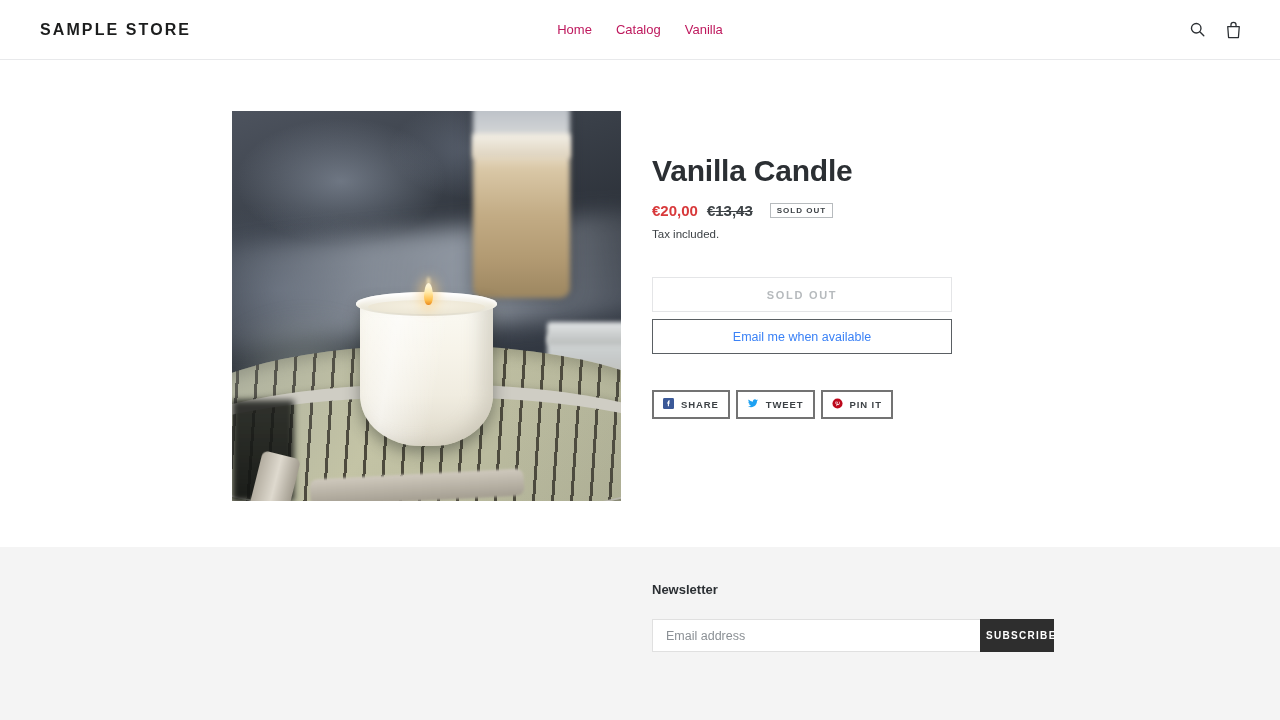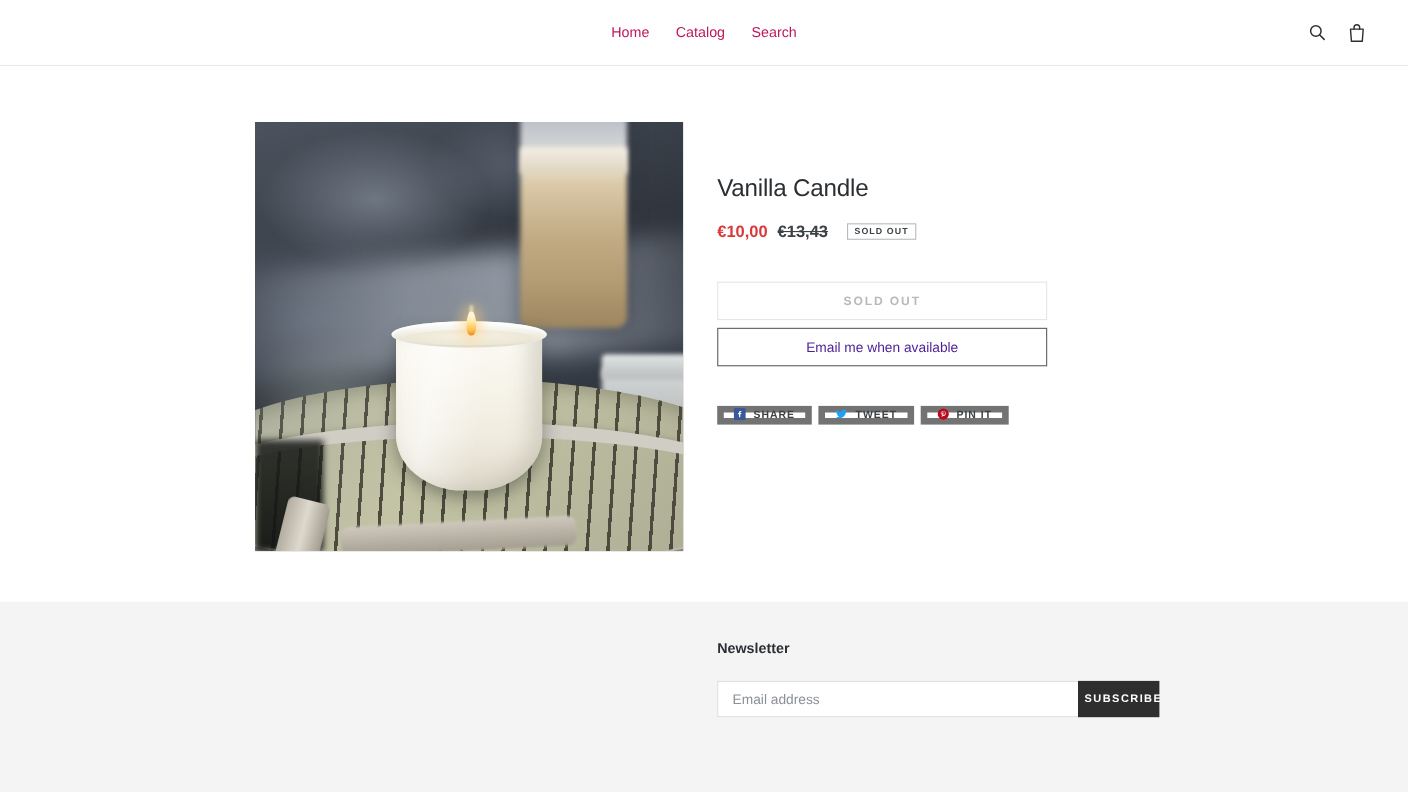--- a/index.html
+++ b/index.html
@@ -242,23 +242,23 @@
   }
 
   
   .product-info {
     position: absolute;
     left: 652px; top: 93px;
     width: 420px;
   }
   .product-title {
     margin: 0;
-    font-size: 22px;
+    font-size: 30px;
     line-height: 36px;
-    font-weight: normal;
+    font-weight: bold;
     color: #2b2f33;
     letter-spacing: -.2px;
   }
   .price-row {
     display: flex;
     align-items: center;
     margin-top: 12px;
     height: 18px;
   }
   .price-sale {
@@ -306,38 +306,38 @@
     text-transform: uppercase;
     font-family: inherit;
     cursor: default;
   }
   .btn-notify {
     display: block;
     width: 300px; height: 35px;
     margin-top: 7px;
     border: 1px solid #5a5f63;
     background: #fff;
-    color: #4c1d95;
+    color: #3b82f6;
     font-size: 12.5px;
     font-family: inherit;
     cursor: pointer;
   }
 
   .share-row {
     margin-top: 36px;
     display: flex;
     gap: 6px;
   }
   .share-btn {
     display: flex;
     align-items: center;
     gap: 7px;
-    height: 17px;
+    height: 29px;
     padding: 0 9px;
-    border: 6px solid #737373;
+    border: 2px solid #737373;
     background: #fff;
     font-size: 9.5px;
     font-weight: bold;
     letter-spacing: .9px;
     color: #3d4246;
     text-transform: uppercase;
     text-decoration: none;
     cursor: pointer;
     font-family: inherit;
   }
@@ -398,25 +398,26 @@
     letter-spacing: 1.3px;
     text-transform: uppercase;
     font-family: inherit;
     cursor: pointer;
   }
 </style>
 </head>
 <body>
 
 <header class="site-header">
+  <a class="logo" href="#">SAMPLE STORE</a>
 
   <nav class="main-nav">
     <a href="#">Home</a>
     <a href="#">Catalog</a>
-    <a href="#">Search</a>
+    <a href="#">Vanilla</a>
   </nav>
 
   <div class="header-icons">
     <button class="icon-btn" aria-label="Search">
       <svg width="17" height="17" viewBox="0 0 20 20" fill="none" stroke="#2b2f33" stroke-width="1.6">
         <circle cx="8.5" cy="8.5" r="5.6"></circle>
         <line x1="12.7" y1="12.7" x2="17.4" y2="17.4" stroke-linecap="round"></line>
       </svg>
     </button>
     <button class="icon-btn" aria-label="Cart">
@@ -450,25 +451,26 @@
       <div class="wax-pool"></div>
       <div class="flame"></div>
       <div class="flame-tip"></div>
     </div>
   </div>
 
   <div class="product-info">
     <h1 class="product-title">Vanilla Candle</h1>
 
     <div class="price-row">
-      <span class="price-sale">€10,00</span>
+      <span class="price-sale">€20,00</span>
       <span class="price-compare">€13,43</span>
       <span class="badge-sold-out">SOLD OUT</span>
     </div>
 
+    <div class="tax-note">Tax included.</div>
 
     <div class="buy-buttons">
       <button class="btn-sold-out" disabled="">SOLD OUT</button>
       <button class="btn-notify">Email me when available</button>
     </div>
 
     <div class="share-row">
       <a class="share-btn" href="#">
         <span>
           <svg width="11" height="11" viewBox="0 0 24 24">

